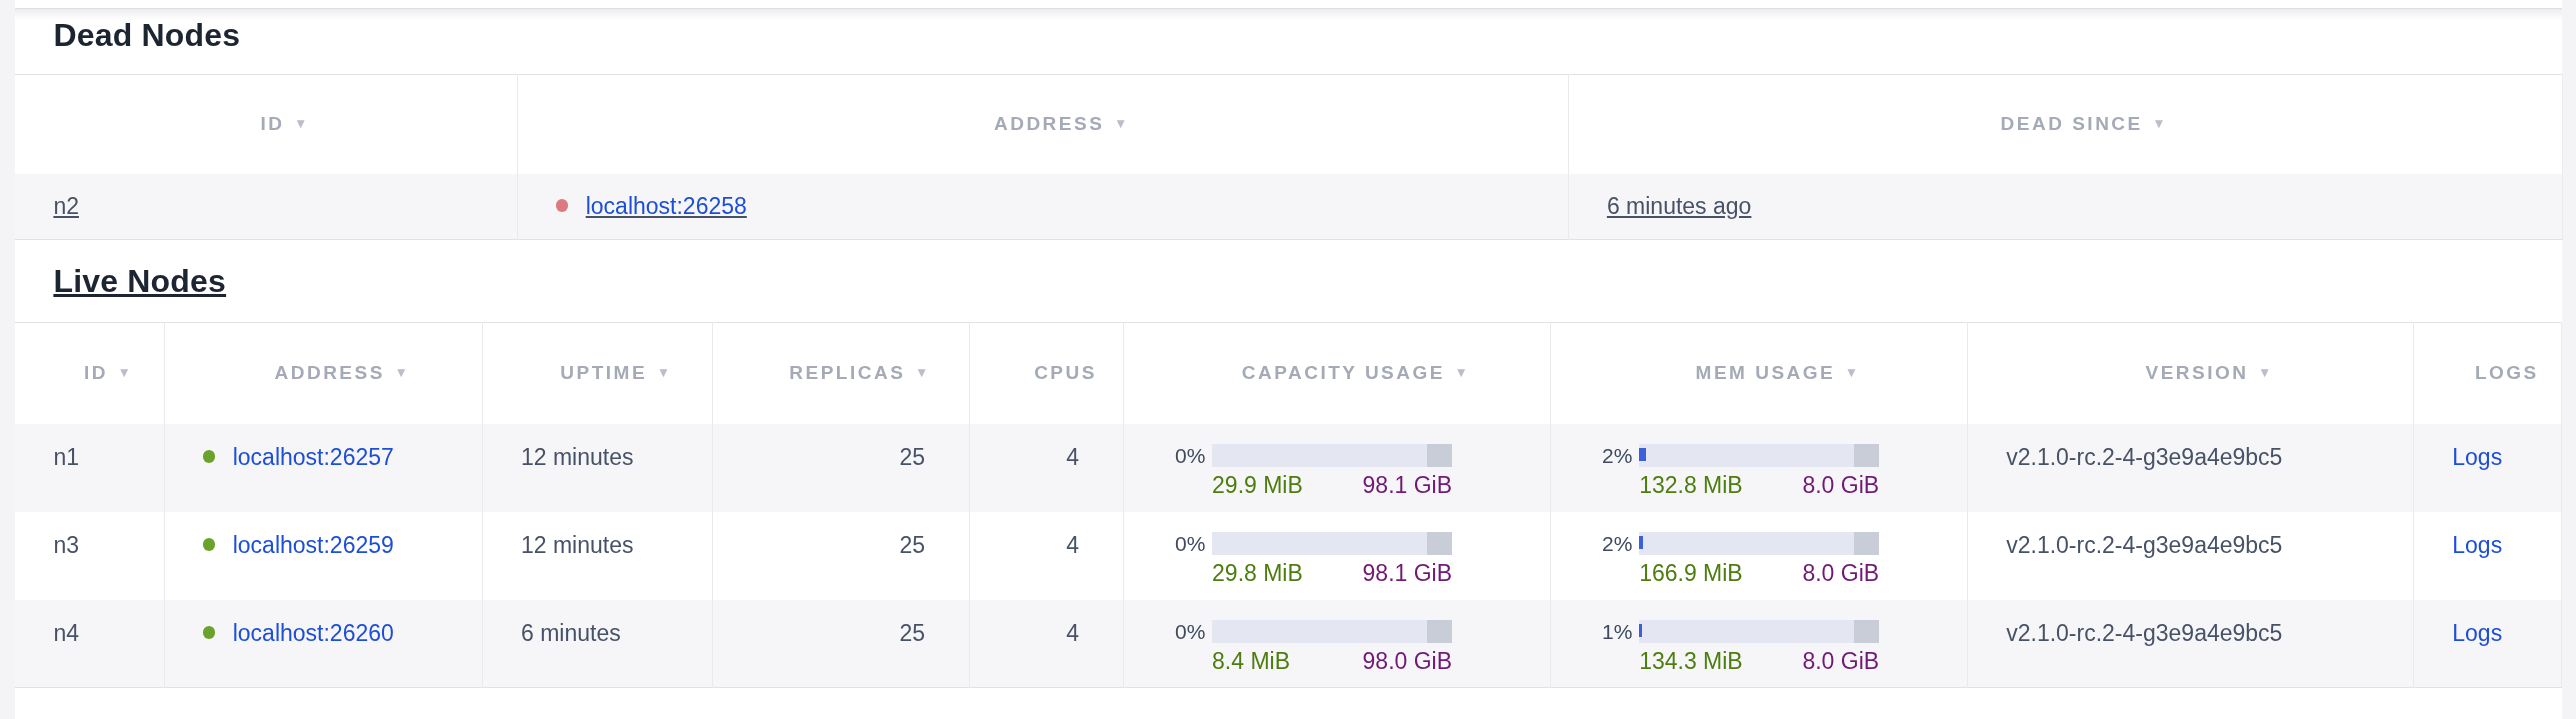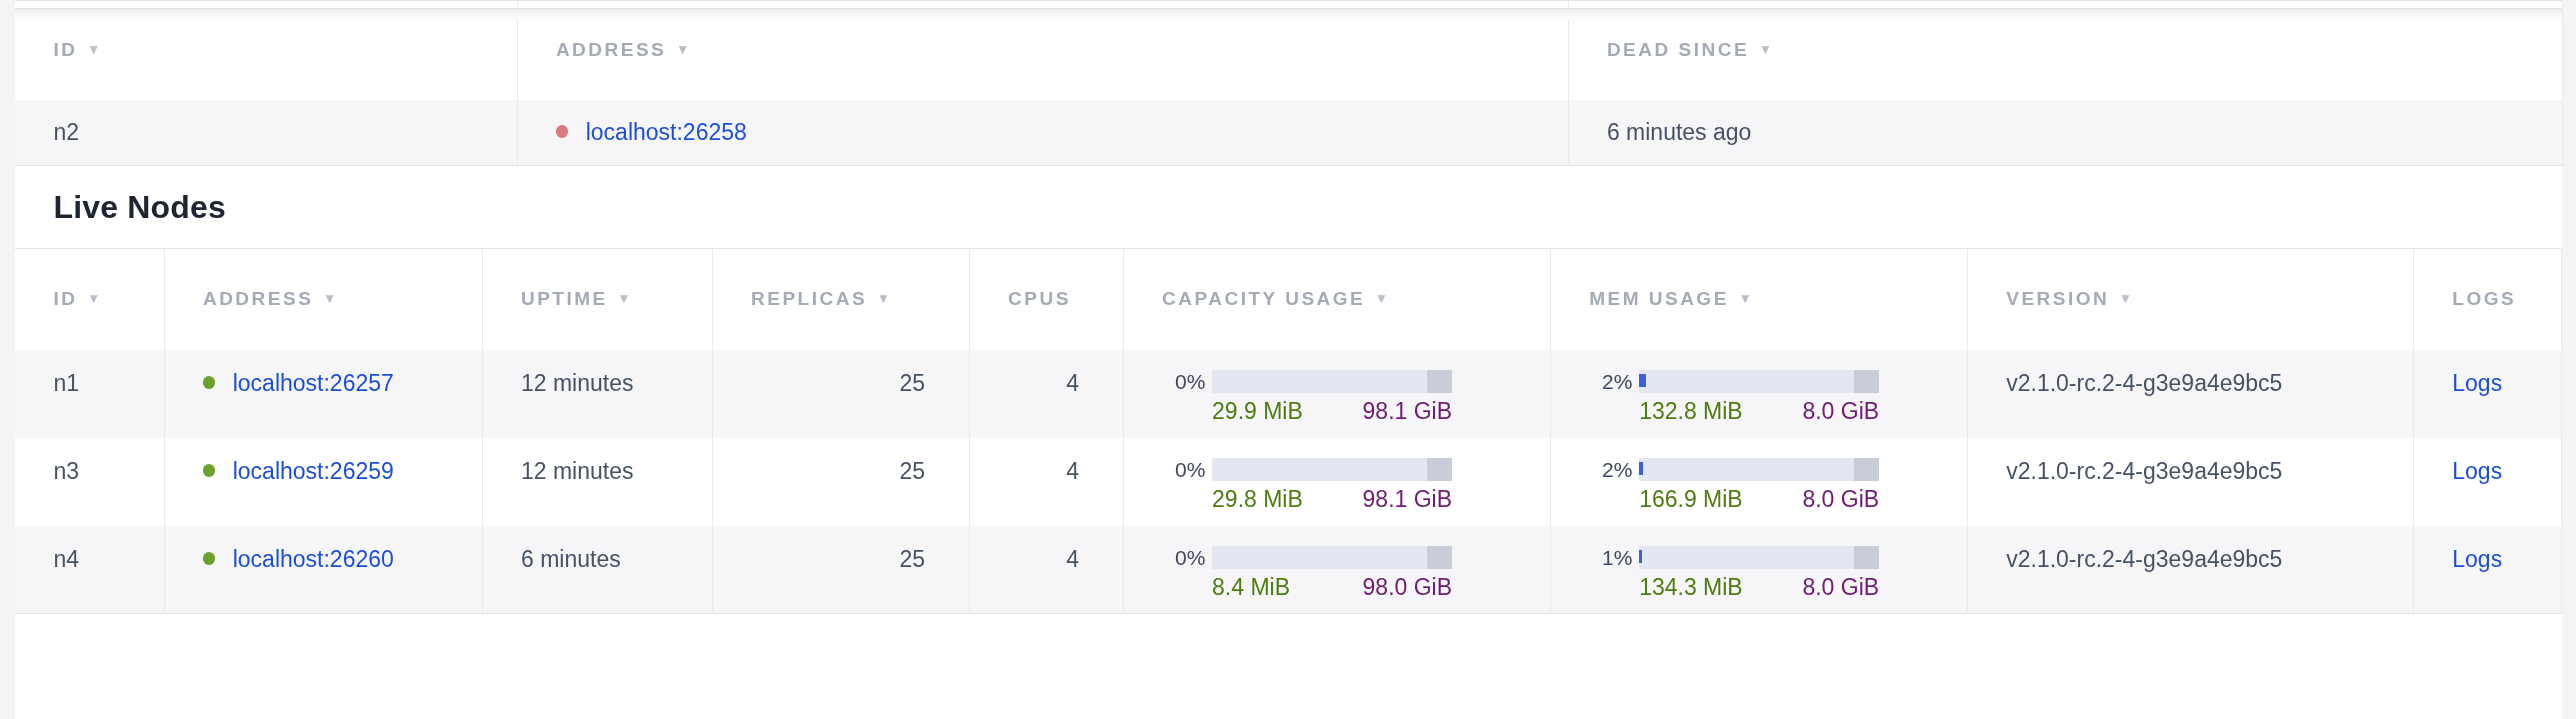--- a/index.html
+++ b/index.html
@@ -15,39 +15,39 @@
     background:#ffffff;
   }
   .top-divider { position:absolute; top:7.7px; left:0; right:0; height:1px; background:#dfdfe3; }
   .top-shadow { position:absolute; top:8.7px; left:0; right:0; height:11.5px;
     background:linear-gradient(#ededf0, #ffffff); }
 
   .section-heading {
     font-size:32px; font-weight:700; color:#1d2532;
     padding:17.3px 0 0 38px; height:74px; letter-spacing:0.2px;
   }
-  .section-heading.live { height:82px; padding-top:23px; }
+  .section-heading.live { height:82px; padding-top:23px;text-decoration:underline; }
 
   table { width:2547px; table-layout:fixed; border-collapse:collapse; }
   table { border-top:1px solid #e2e2e6; border-bottom:1px solid #e2e2e6; }
   th, td { border-left:1px solid #eaeaed; }
   th:first-child, td:first-child { border-left:none; }
   table { border-right:1px solid #eaeaed; }
 
   th {
     font-size:19px; font-weight:700; letter-spacing:2.5px;
-    color:#a4aab6; text-transform:uppercase; text-align:left;
+    color:#a4aab6; text-transform:uppercase; text-align:center;
     padding-left:38px; vertical-align:middle; white-space:nowrap;
   }
   .dead-table th { height:99px; }
   .live-table th { height:101px; }
   .sort-arrow { font-size:13.5px; color:#b9bec9; margin-left:9.6px; position:relative; top:-1.9px; }
 
   td { font-size:23px; color:#475266; padding-left:38px; vertical-align:top; }
-  .dead-table td { height:66px; vertical-align:middle; padding-top:0; }
+  .dead-table td { height:66px; vertical-align:middle; padding-top:0;text-decoration:underline; }
   .live-table td { height:88px; padding-top:20px; }
   tr.striped { background:#f6f6f8; }
 
   .num-cell { text-align:right; padding-right:44px; padding-left:0; }
 
   .node-link { color:#1d4ed8; text-decoration:none; cursor:pointer; }
   .dot { display:inline-block; width:12.5px; height:12.5px; border-radius:50%;
          margin-right:17.3px; position:relative; top:-1.9px; }
   .dot.live { background:#6aa32b; }
   .dot.dead { background:#dd7a80; }
@@ -64,20 +64,21 @@
   .usage-used { color:#4d7c0f; }
   .usage-total { color:#701a75;text-align:right; }
 </style>
 </head>
 <body>
 
 <div class="card">
   <div class="top-divider"></div>
   <div class="top-shadow"></div>
 
+  <div class="section-heading">Dead Nodes</div>
 
   <table class="dead-table">
     <colgroup>
         <col style="width:502px">
         <col style="width:1051px">
         <col style="width:994px">
       </colgroup>
     <thead>
       <tr>
         <th><span>ID</span><span class="sort-arrow">▼</span></th>

